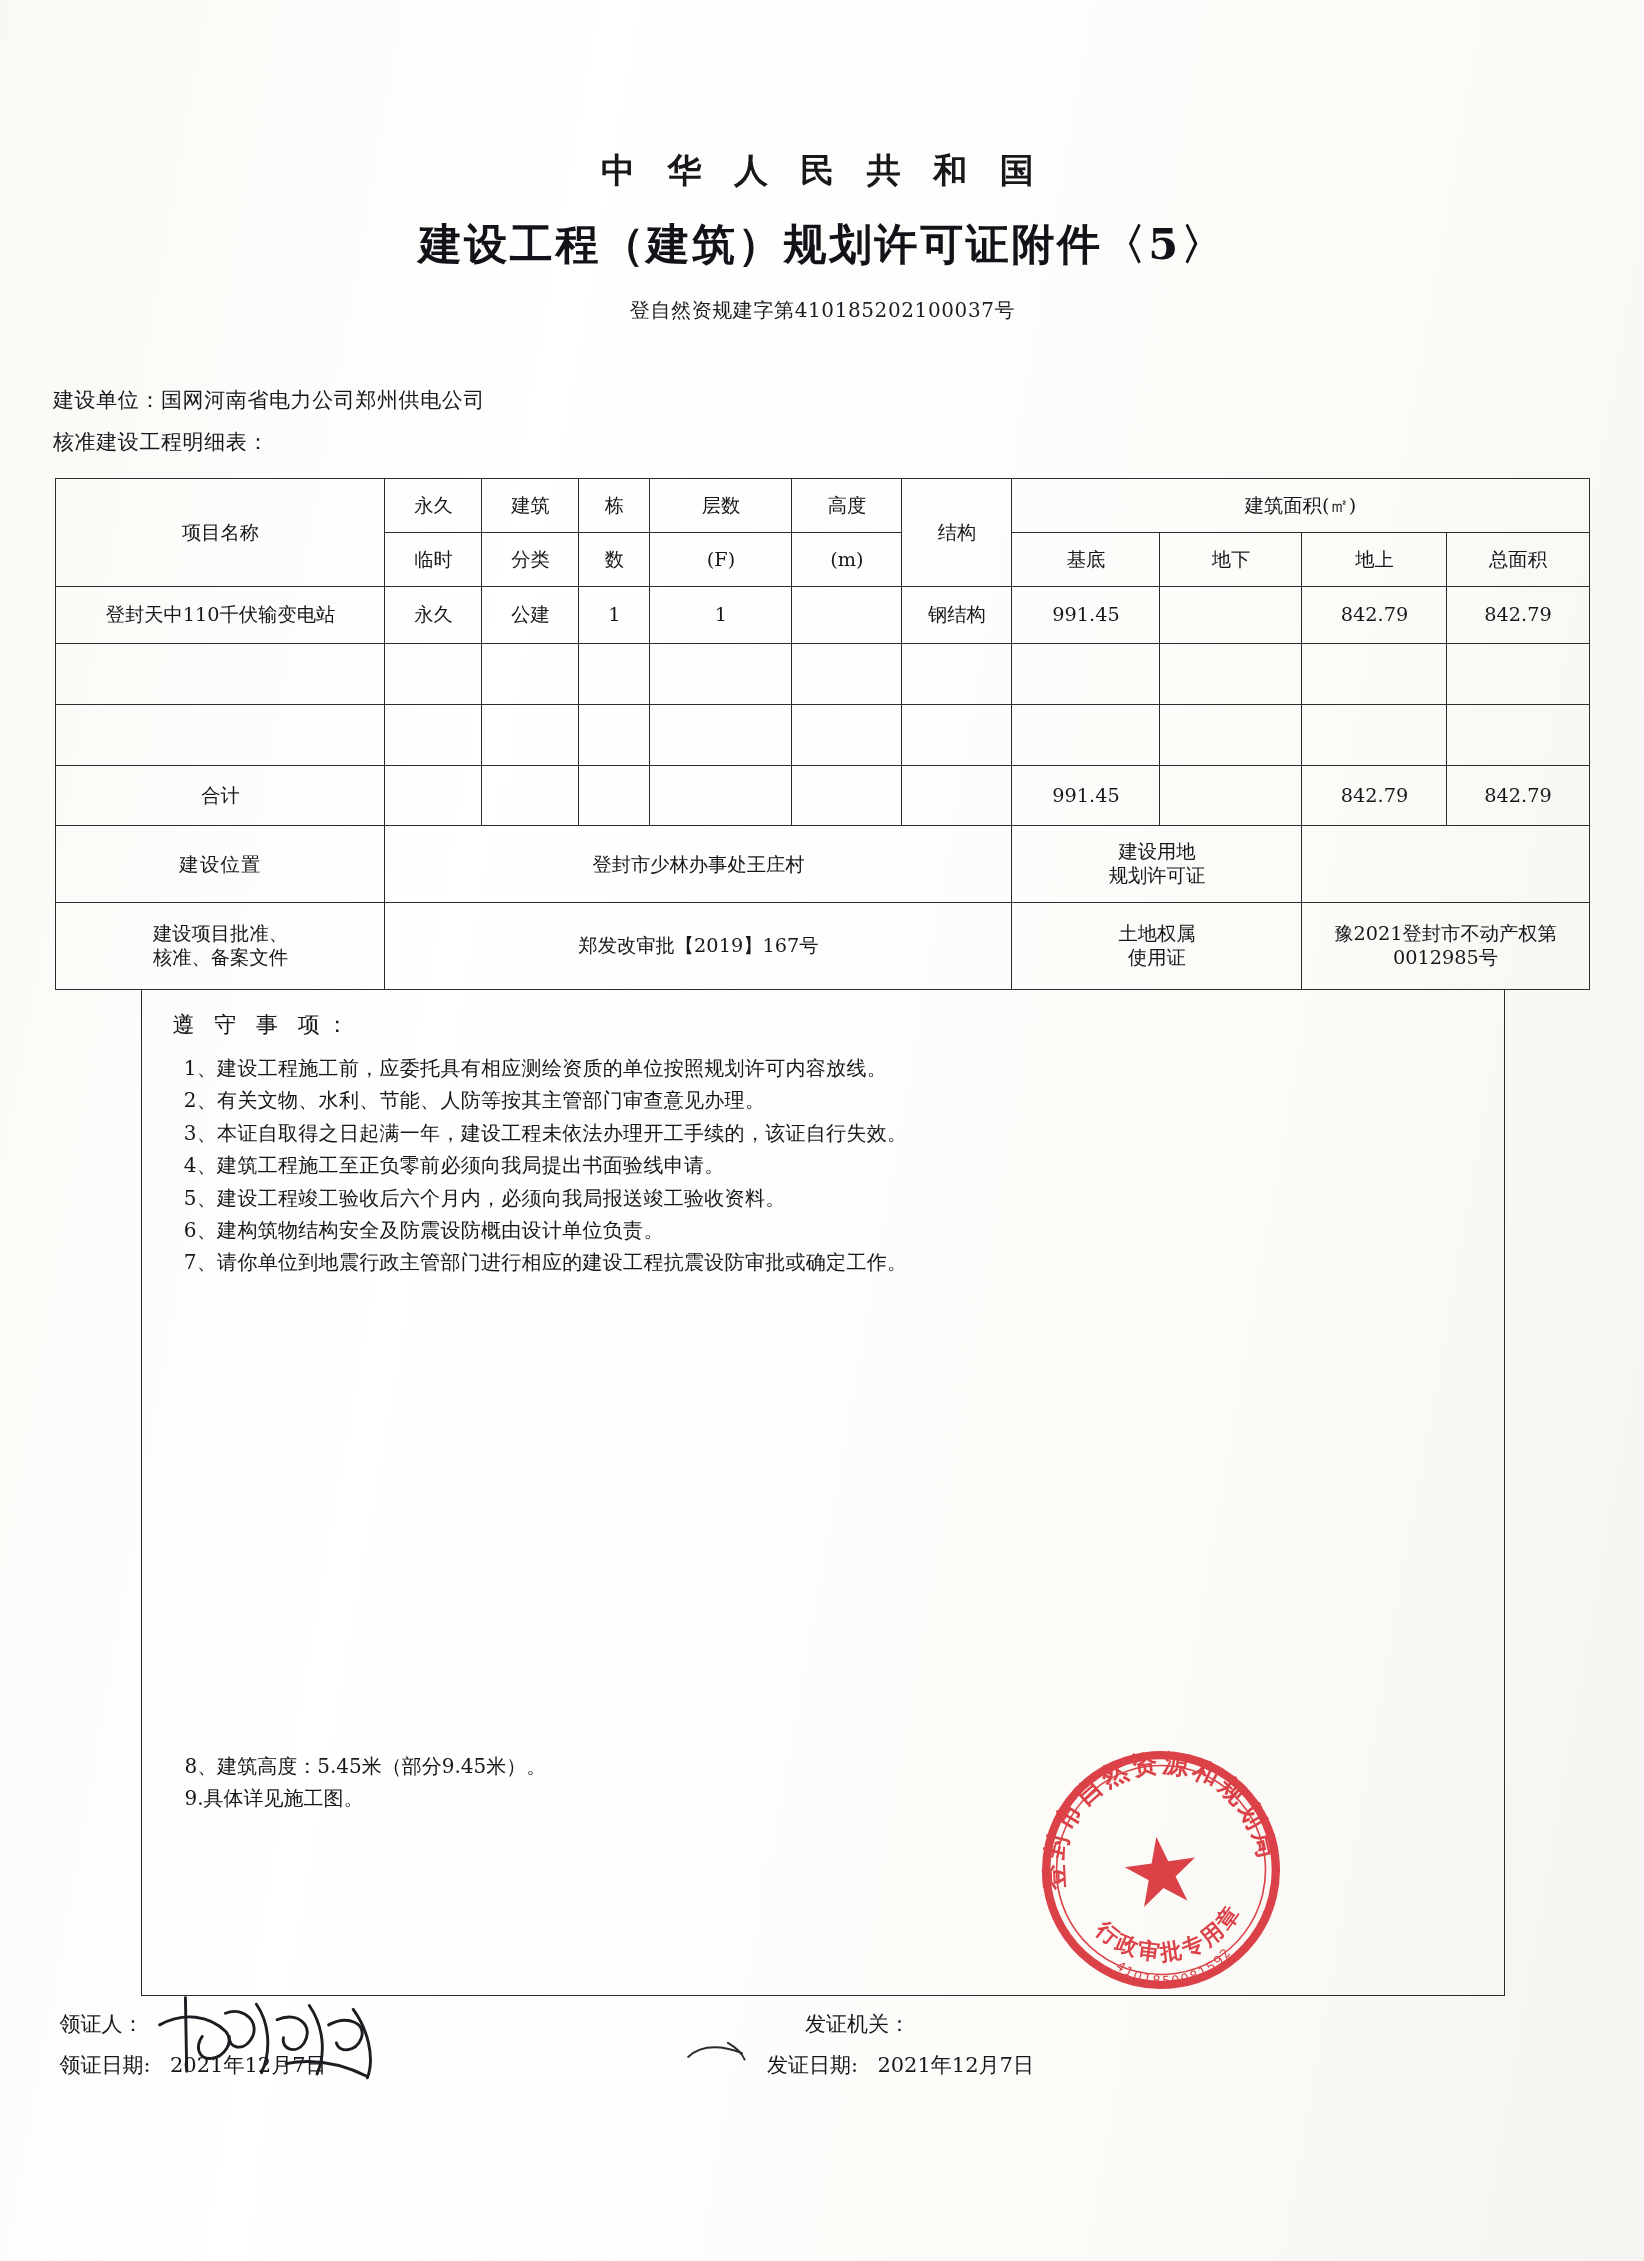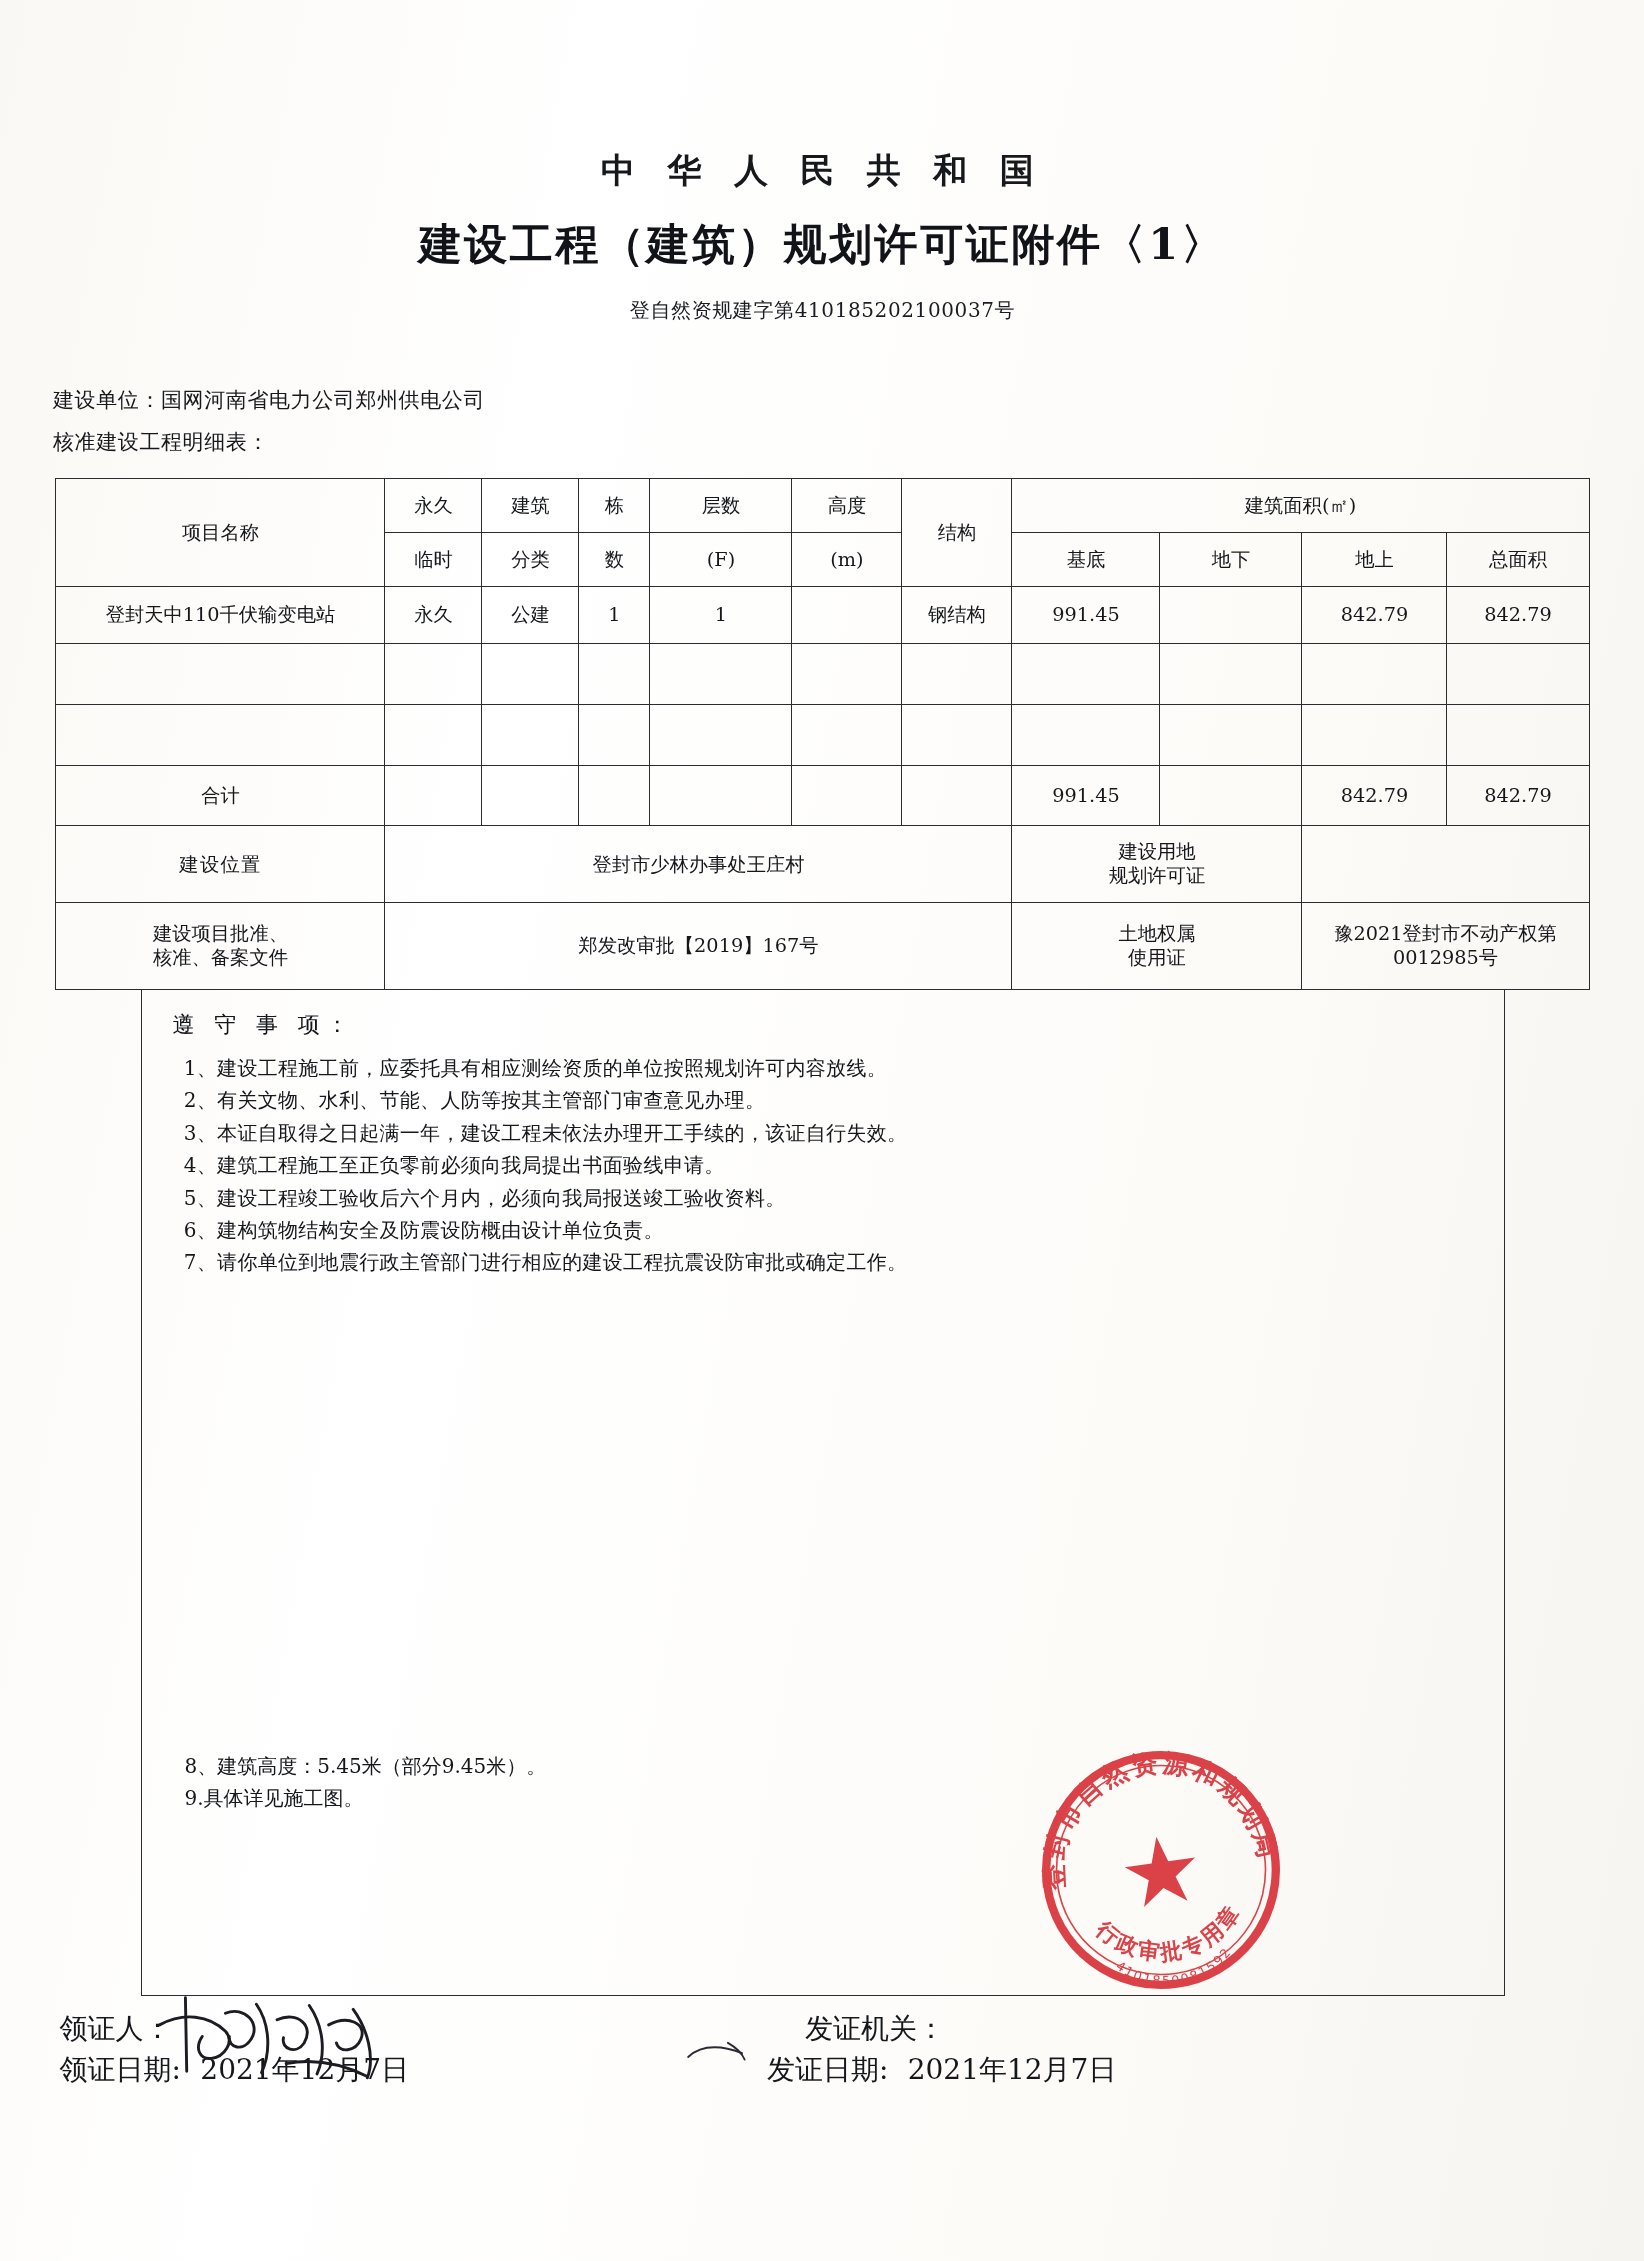--- a/index.html
+++ b/index.html
@@ -123,21 +123,21 @@
   }
   .footer {
     width: 1531px;
     margin: 0 auto;
     position: relative;
     height: 110px;
     font-family: "DejaVu Serif", "Liberation Serif", serif;
   }
   .foot-col {
     position: absolute;
-    font-size: 28px;
+    font-size: 21px;
     color: #15171b;
   }
   .fc1 { left: 2.6px; top: 14px; }
   .fc2 { left: 2.6px; top: 55px; }
   .fc3 { left: 748px; top: 14px; }
   .fc4 { left: 710px; top: 55px; }
   .foot-val { margin-left: 19.3px; }
   
   .seal {
     position: absolute;
@@ -167,21 +167,21 @@
 </style>
 </head>
 <body>
 
 <div class="page">
   <div class="paper-tint"></div>
   <div class="content">
 
     <div class="title-block">
       <div class="title-line1">中 华 人 民 共 和 国</div>
-      <div class="title-line2">建设工程（建筑）规划许可证附件〈1〉</div>
+      <div class="title-line2">建设工程（建筑）规划许可证附件〈5〉</div>
       <div class="title-line3">登自然资规建字第410185202100037号</div>
     </div>
 
     <div class="meta">
       <div class="meta-row">
         <span>建设单位：</span><span>国网河南省电力公司郑州供电公司</span>
       </div>
       <div class="meta-row">核准建设工程明细表：</div>
     </div>
 

